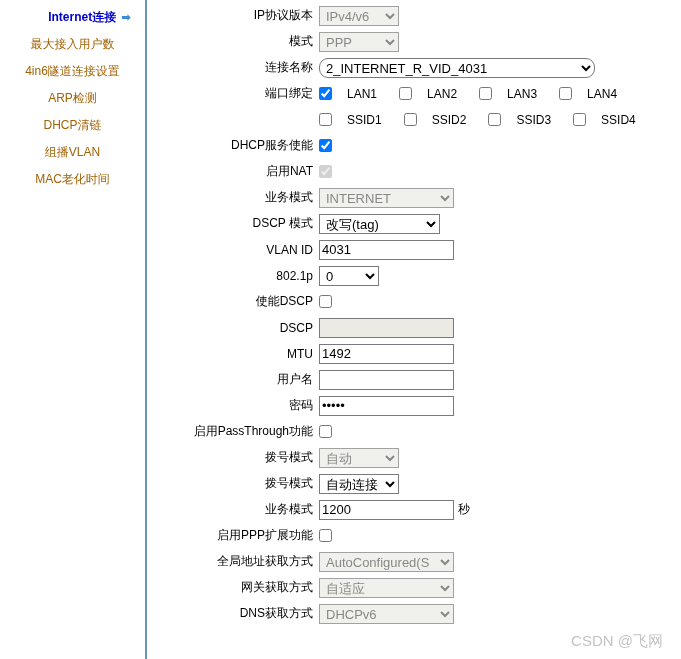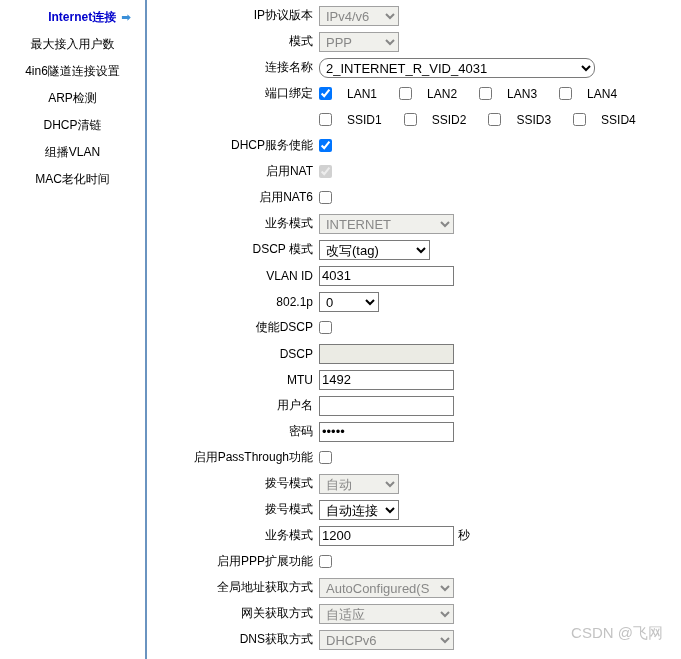--- a/index.html
+++ b/index.html
@@ -18,21 +18,21 @@
   .sidebar {
     width: 145px;
     padding: 4px 0;
     text-align: center;
   }
   .sidebar-item {
     padding: 5px 0;
     text-align: center;
     cursor: pointer;
     position: relative;
-    color: #000000;
+    color: #a16207;
   }
   .sidebar-item.active {
     color: #0000cc;
     font-weight: bold;
     padding-left: 32px;
   }
   .sidebar-item .arrow {
     color: #3a8fd8;
     font-size: 11px;
     position: relative;
@@ -82,28 +82,28 @@
     accent-color: #0075ff;
   }
   .cbgroup {
     display: flex;
     gap: 22px;
   }
   .cbgroup label { display:flex; align-items:center; gap:15px; }
   .watermark {
     position: fixed;
     right: 18px;
-    bottom: 16px;
+    bottom: 8px;
     color: rgba(120,120,120,0.45);
     font-family: Arial, sans-serif;
     font-size: 15px;
     pointer-events: none;
   }
   .w-sel-sm { width: 80px; }
-  .w-sel-md { width: 111px; }
+  .w-sel-md { width: 121px; }
   .w-sel-lg { width: 135px; }
   .w-sel-full { width: 276px; border-radius: 9px; }
   .w-inp-sm { width: 60px; }
   .w-inp-md { width: 135px; }
 </style>
 </head>
 <body>
 
 <div class="container">
   <div class="sidebar">
@@ -195,26 +195,20 @@
         </div>
     </div>
 
     <div class="row">
       <div class="label">启用NAT</div>
       <div class="ctrl">
           <input type="checkbox" disabled="" checked="" style="">
         </div>
     </div>
 
-    <div class="row">
-      <div class="label">启用NAT6</div>
-      <div class="ctrl">
-          <input type="checkbox" style="">
-        </div>
-    </div>
 
     <div class="row">
       <div class="label">业务模式</div>
       <div class="ctrl">
           <select class="w-sel-lg" disabled=""><option>INTERNET</option></select>
         </div>
     </div>
 
     <div class="row">
       <div class="label">DSCP 模式</div>

